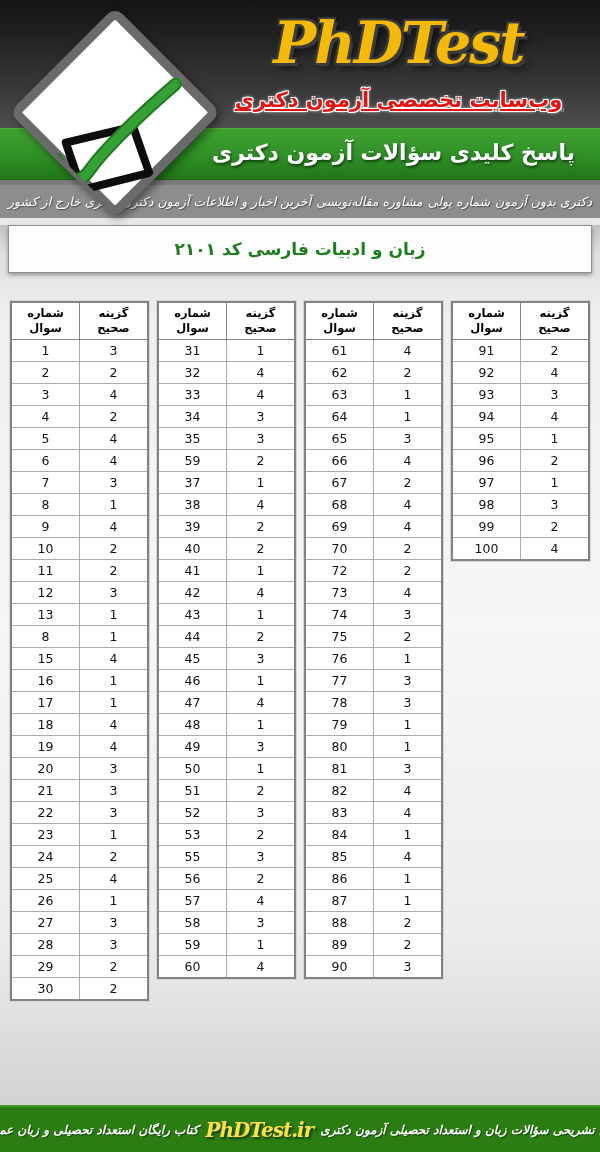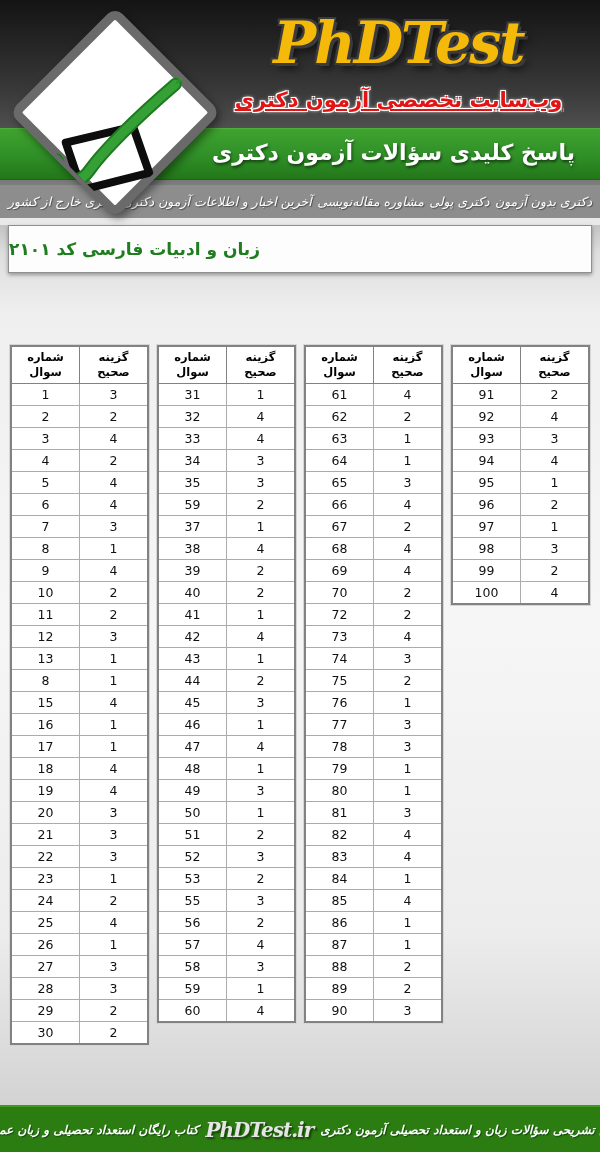--- a/index.html
+++ b/index.html
@@ -49,26 +49,26 @@
   .nav-item{white-space:nowrap;text-shadow:1px 1px 1px rgba(70,70,70,.9);cursor:pointer;}
   
   .page-body{
     position:relative;height:887px;
     background:linear-gradient(180deg,#c3c3c3 0px,#dedede 28px,#efefef 90px,#f6f6f6 45%,#ececec 80%,#d2d2d2 100%);
   }
   .title-box{
     margin:7px 8px 0;height:46px;line-height:46px;
     background:#fdfdfd;border:1px solid #8f8f8f;
     box-shadow:0 2px 4px rgba(0,0,0,.35);
-    text-align:left;direction:rtl;
+    text-align:center;direction:rtl;
     font-size:17px;font-weight:bold;color:#1e7d1e;
   }
   .tables{
     display:flex;gap:8px;align-items:flex-start;
-    padding:72px 10px 0;box-sizing:border-box;
+    padding:28px 10px 0;box-sizing:border-box;
   }
   .table-slot{flex:1;}
   table.ans{
     border-collapse:collapse;width:100%;background:#fff;
     border:2px solid #828282;box-shadow:0 0 0 1px #d6d6d6;
   }
   table.ans th{
     border:1px solid #828282;background:#fff;
     font-size:11.5px;font-weight:bold;direction:rtl;
     height:34px;padding:1px 3px;line-height:1.3;color:#000;
@@ -81,21 +81,21 @@
   
   .footer{
     position:absolute;bottom:0;left:0;right:0;height:47px;
     background:#2b7d11;border-top:2px solid #3f9a22;box-sizing:border-box;
     display:flex;direction:rtl;align-items:center;justify-content:center;gap:7px;
     color:#fff;font-size:12px;font-weight:bold;font-style:italic;white-space:nowrap;
     text-shadow:1px 1px 1px rgba(0,40,0,.6);
   }
   .footer-brand{
     font-family:"DejaVu Serif",serif;font-size:20px;font-weight:bold;font-style:italic;
-    color:#e5e5e5;letter-spacing:-1px;
+    color:#fde047;letter-spacing:-1px;
     text-shadow:1px 1px 0 #1c5409,2px 2px 2px rgba(0,0,0,.5);
   }
 </style>
 </head>
 <body>
 
 <div class="header">
   <div class="logo-wrap">
     
     <svg viewBox="0 0 210 215" width="212" height="216">
@@ -125,21 +125,21 @@
   </div>
   <div class="brand-title">PhDTest</div>
   <div class="brand-sub">وب‌سایت تخصصی آزمون دکتری</div>
   <div class="banner">
     <div class="banner-text">پاسخ کلیدی سؤالات آزمون دکتری ۱۳۹۶</div>
   </div>
 </div>
 
 <div class="nav" id="nav">
     <span class="nav-item">دکتری بدون آزمون</span>
-    <span class="nav-item">دکتری پولی</span>
+    <span class="nav-item">شماره پولی</span>
     <span class="nav-item">مشاوره مقاله‌نویسی</span>
     <span class="nav-item">آخرین اخبار و اطلاعات آزمون دکتری</span>
     <span class="nav-item">دکتری خارج از کشور</span>
   </div>
 
 <div class="page-body">
   <div class="title-box">زبان و ادبیات فارسی کد ۲۱۰۱</div>
   <div class="tables">
     <div class="table-slot">
         <table class="ans">

